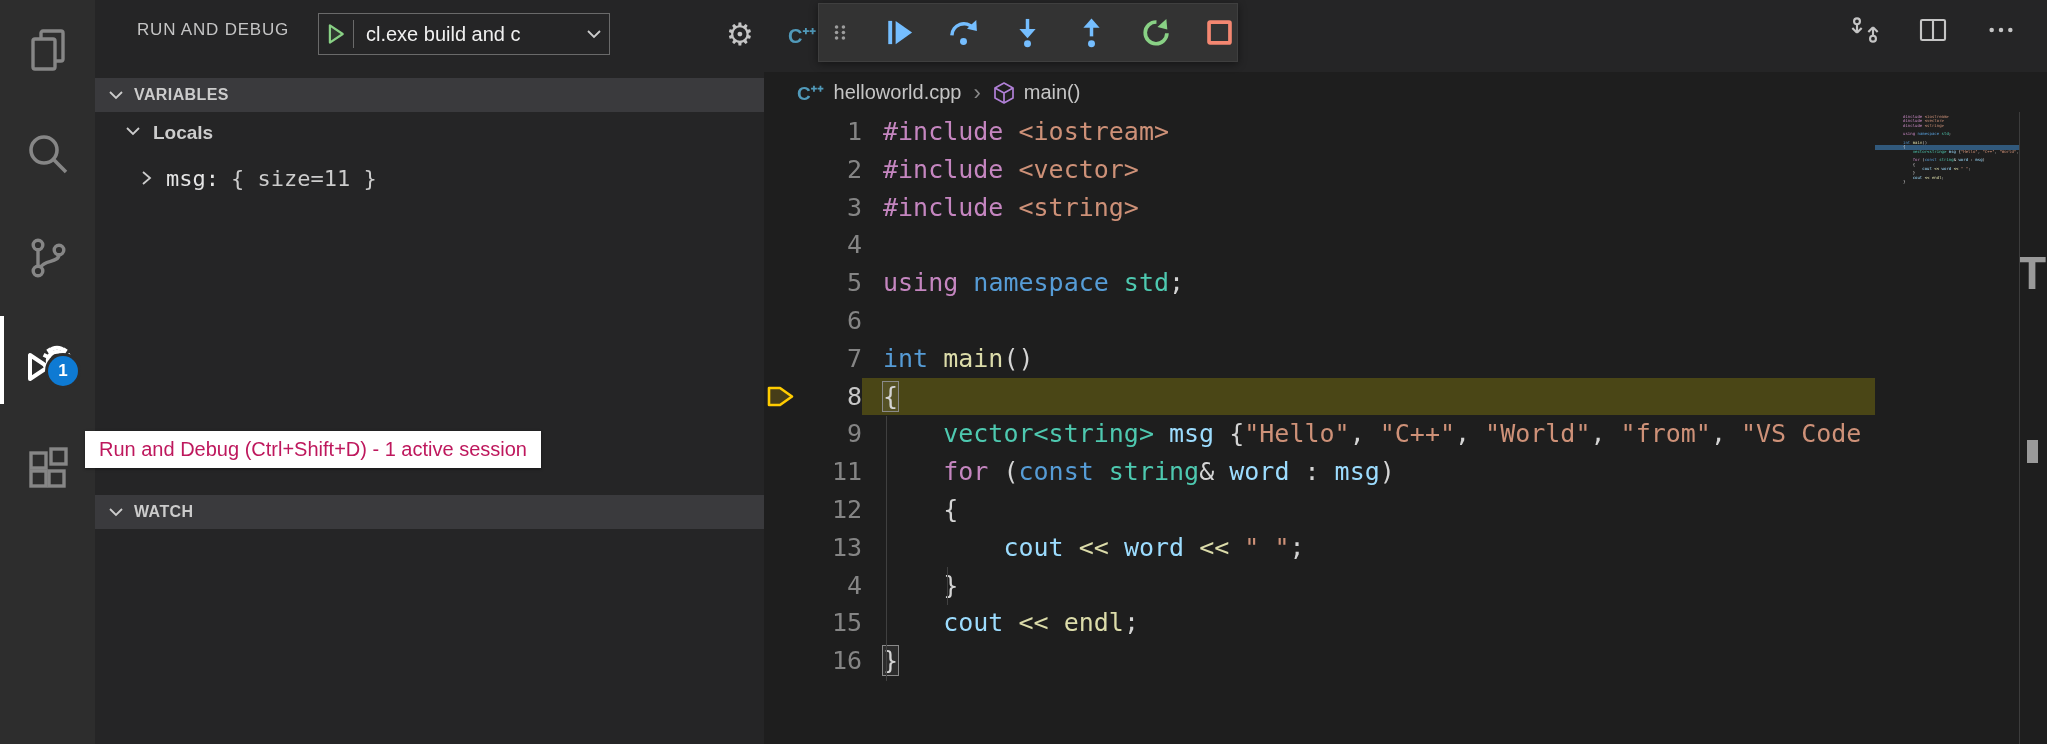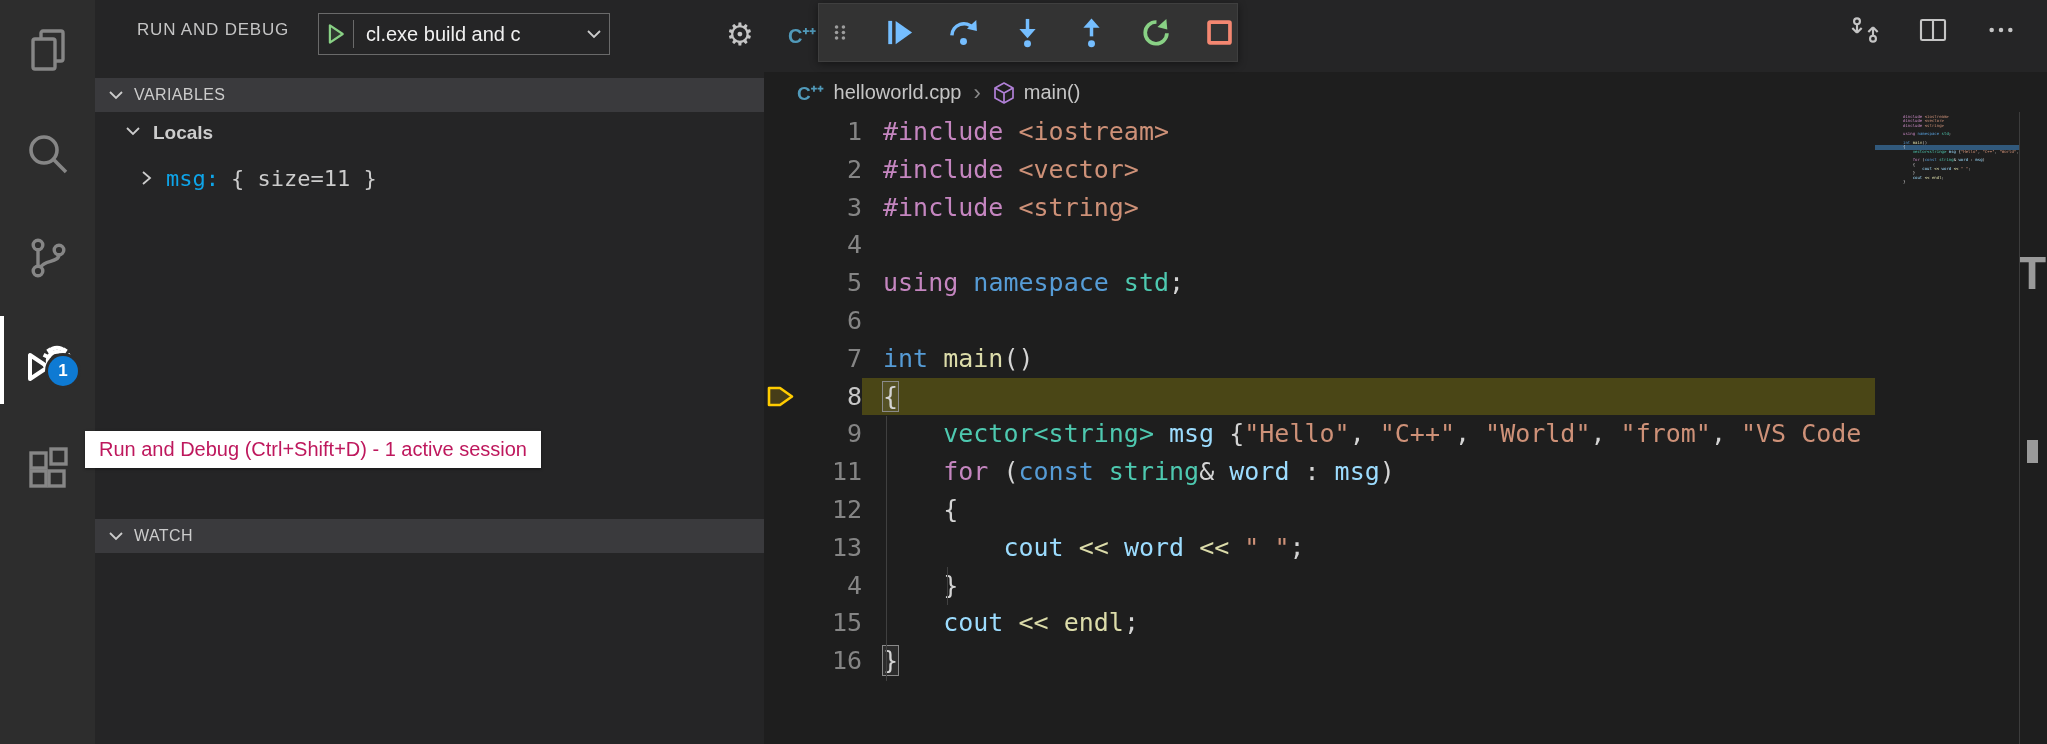--- a/index.html
+++ b/index.html
@@ -24,31 +24,31 @@
       display:flex;align-items:center;background:#252526;box-sizing:border-box;}
   #launch-play{width:34px;display:flex;align-items:center;justify-content:center;border-right:1px solid #6a6a6a;height:28px;}
   #launch-label{flex:1;padding-left:12px;font-size:20px;color:#f0f0f0;white-space:nowrap;overflow:hidden;}
   #launch-chevron{width:30px;display:flex;align-items:center;justify-content:center;}
   #gear-btn{position:absolute;left:626px;top:16px;width:38px;height:38px;color:#c5c5c5;font-size:31px;line-height:38px;text-align:center;}
   #panel-btn{position:absolute;left:694px;top:20px;width:30px;height:30px;border:2px solid #c5c5c5;border-radius:5px;
       display:flex;align-items:center;justify-content:center;color:#c5c5c5;box-sizing:border-box;}
 
   .section-band{position:absolute;left:0;width:669px;height:34px;background:#3a3a3d;display:flex;align-items:center;}
   #variables-band{top:78px;}
-  #watch-band{top:495px;margin-top:24px;}
+  #watch-band{top:495px;}
   .section-band .chev{margin-left:13px;margin-right:10px;}
-  .section-band .lbl{font-size:16px;font-weight:normal;color:#cccccc;letter-spacing:.4px;}
+  .section-band .lbl{font-size:16px;font-weight:bold;color:#cccccc;letter-spacing:.4px;}
 
   #locals-row{position:absolute;left:0;top:122px;width:669px;height:34px;display:flex;}
   #locals-row .chev{margin-left:30px;margin-right:12px;}
   #locals-row .lbl{font-size:19px;font-weight:bold;color:#cccccc;}
   #var-row{position:absolute;left:0;top:160px;width:669px;height:36px;display:flex;align-items:center;
       font-family:"DejaVu Sans Mono",monospace;font-size:22px;}
   #var-row .chev{margin-left:46px;margin-right:14px;}
-  #var-name{color:#0ea5e9;}
+  #var-name{color:#e5e5e5;}
   #var-value{color:#cccccc;margin-left:12px;}
 
   
   #tooltip{left:85px;top:431px;height:37px;background:#ffffff;color:#be185d;font-size:20px;
      display:flex;align-items:center;padding:0 14px;z-index:60;box-shadow:0 1px 3px rgba(0,0,0,.4);white-space:nowrap;}
 
   
   #tab-strip{left:764px;top:0;width:1283px;height:72px;background:#252526;}
   #tab-file-icon{position:absolute;left:24px;top:22px;font-size:20px;font-weight:bold;color:#519aba;}
   #tab-actions{position:absolute;right:30px;top:14px;display:flex;gap:36px;align-items:center;color:#c5c5c5;}

